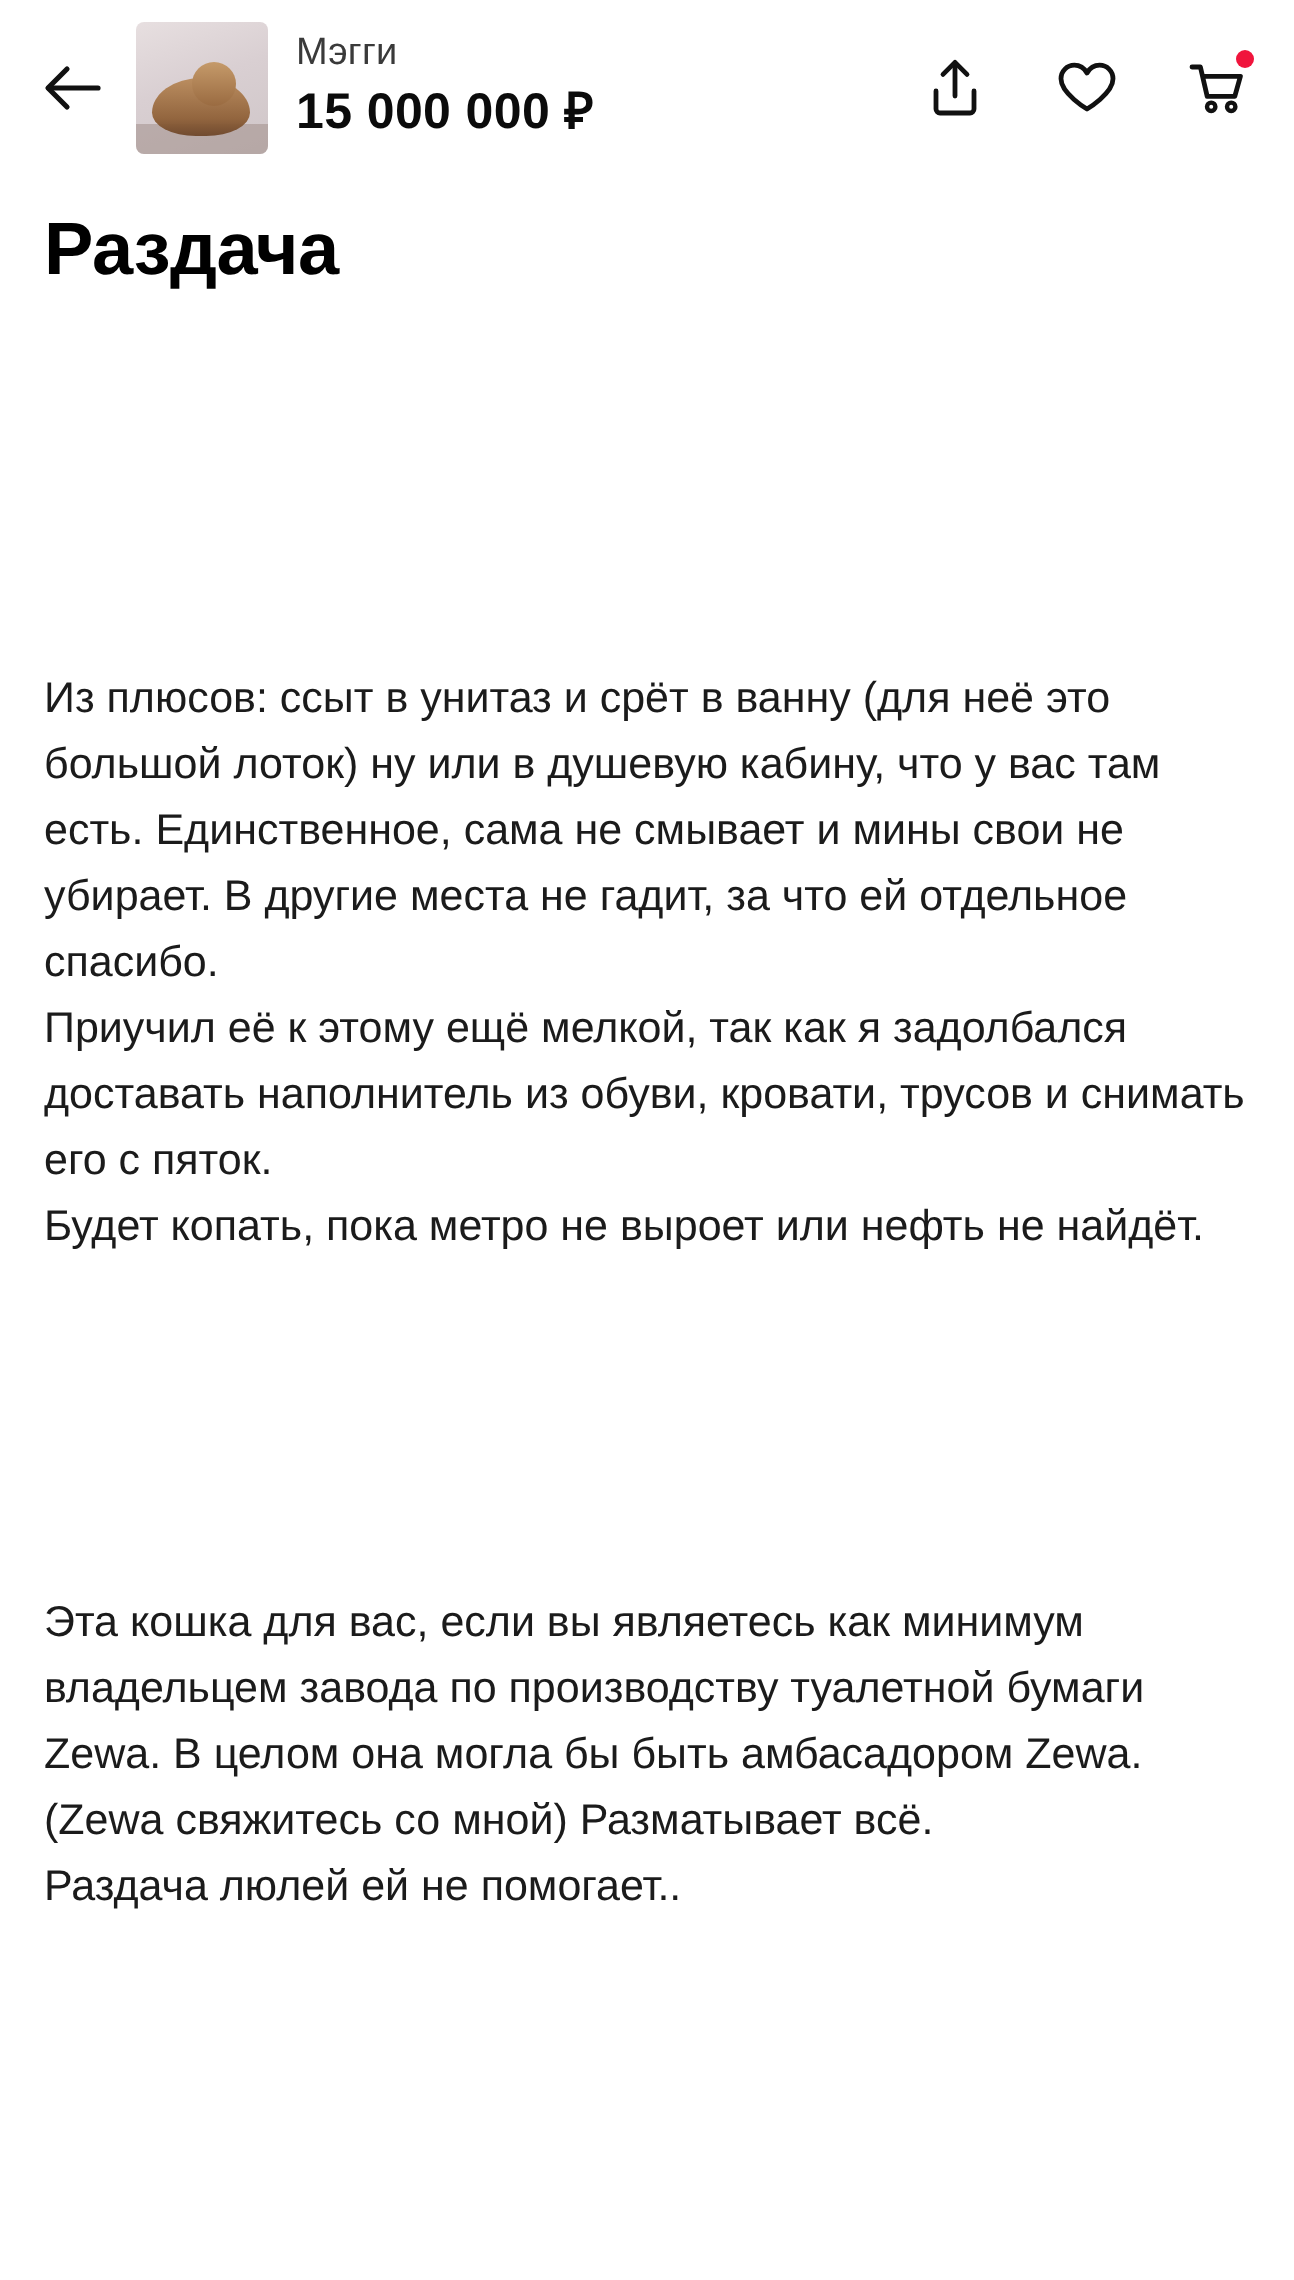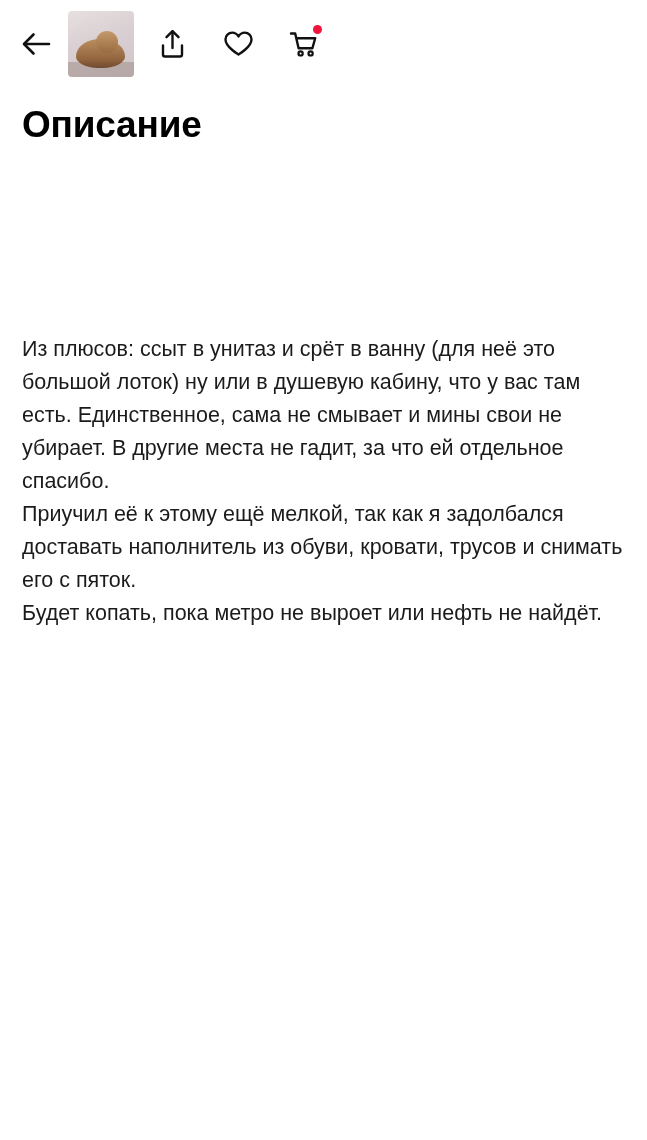--- a/index.html
+++ b/index.html
@@ -155,20 +155,24 @@
       </svg>
     </span>
   </div>
 
   <div class="thumb">
     <div class="floor"></div>
     <div class="cat-body"></div>
     <div class="cat-head"></div>
   </div>
 
+  <div class="title-block">
+    <div class="pet-name">Мэгги</div>
+    <div class="price">15 000 000 ₽</div>
+  </div>
 
   <div class="actions">
 
     <div class="icon-btn">
       <span>
         <svg width="27" height="30" viewBox="0 0 27 30" fill="none">
           <path d="M13.5 2.5 V19" stroke="#111" stroke-width="2.4" stroke-linecap="round"></path>
           <path d="M7.5 8.2 L13.5 2.2 L19.5 8.2" stroke="#111" stroke-width="2.4" stroke-linecap="round" stroke-linejoin="round"></path>
           <path d="M4 16.5 V25.5 a2 2 0 0 0 2 2 H21 a2 2 0 0 0 2-2 V16.5" stroke="#111" stroke-width="2.4" stroke-linecap="round" stroke-linejoin="round"></path>
         </svg>
@@ -191,24 +195,26 @@
           <circle cx="21.6" cy="24.4" r="2.1" stroke="#111" stroke-width="2.2"></circle>
         </svg>
       </span>
       <span class="cart-badge"></span>
     </div>
 
   </div>
 </div>
 
 <div class="content">
-  <h1 class="section-title">Описание</h1>
+  <h1 class="section-title">Раздача</h1>
 
   <div class="description">
     <div class="gap"></div>
     <p class="para">Из плюсов: ссыт в унитаз и срёт в ванну (для неё это большой лоток) ну или в душевую кабину, что у вас там есть. Единственное, сама не смывает и мины свои не убирает. В другие места не гадит, за что ей отдельное спасибо.
 Приучил её к этому ещё мелкой, так как я задолбался доставать наполнитель из обуви, кровати, трусов и снимать его с пяток.
 Будет копать, пока метро не выроет или нефть не найдёт.</p>
     <div class="gap"></div>
+    <p class="para">Эта кошка для вас, если вы являетесь как минимум владельцем завода по производству туалетной бумаги Zewa. В целом она могла бы быть амбасадором Zewa. (Zewa свяжитесь со мной) Разматывает всё.
+Раздача люлей ей не помогает..</p>
     
     
   </div>
 </div>
 
 </body></html>

